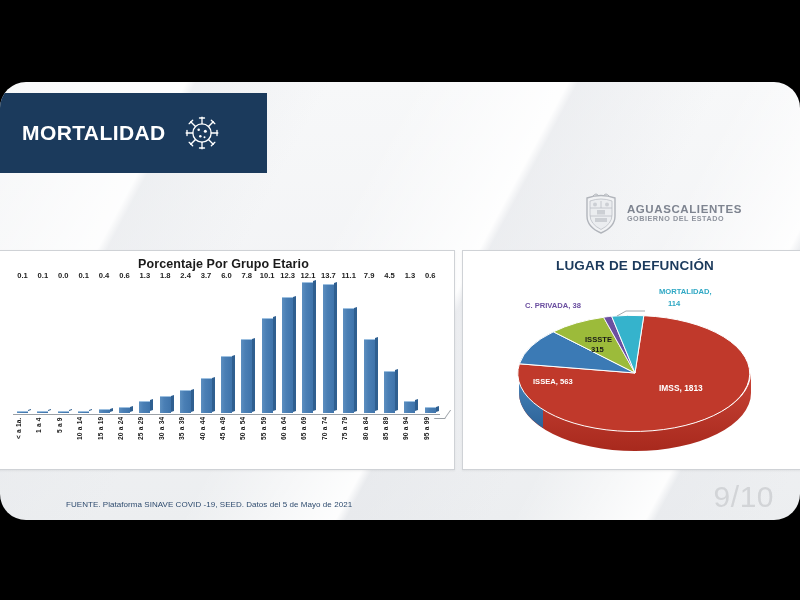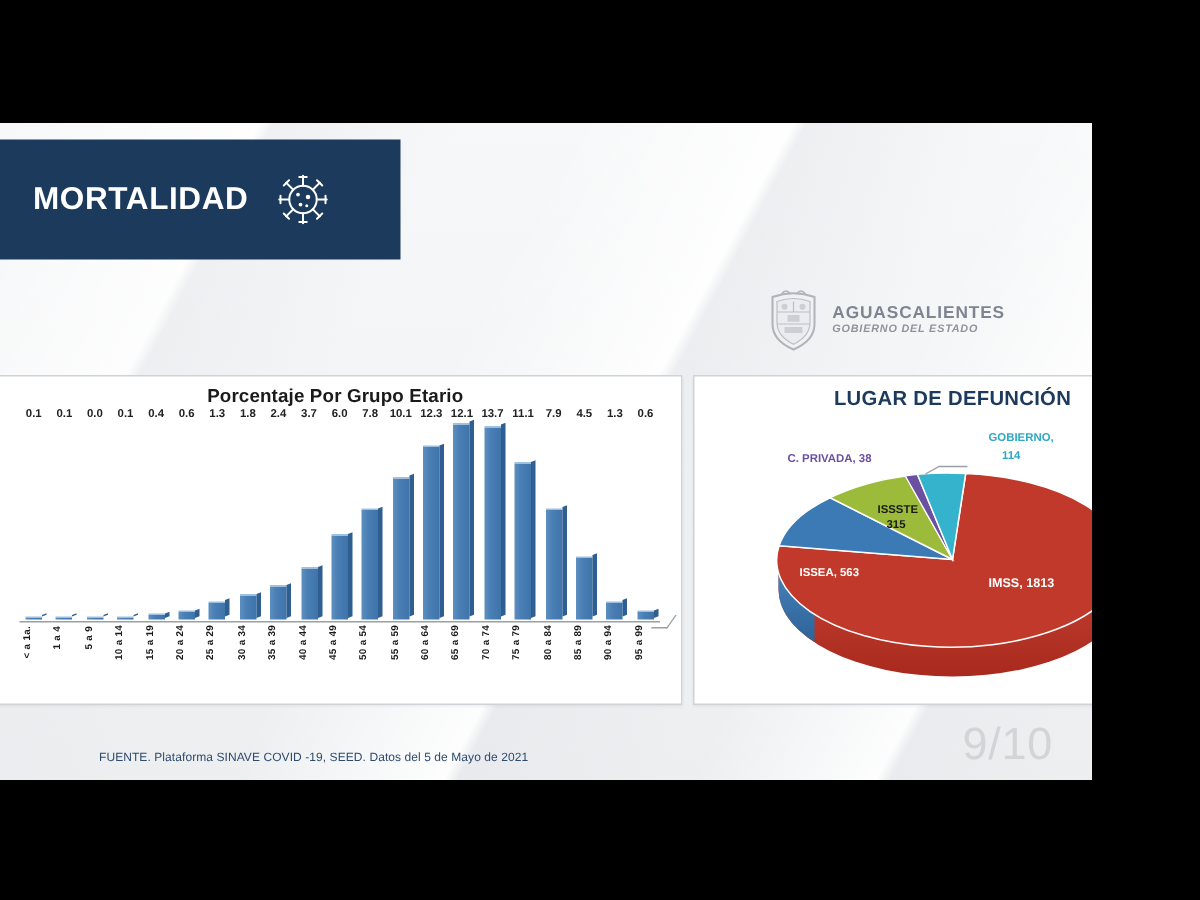--- a/index.html
+++ b/index.html
@@ -10,45 +10,46 @@
     overflow: hidden;
   }
   #stage { position: relative; width: 800px; height: 600px; background: #000; }
 
   
   .bar-top { position: absolute; left:0; top:0; width:800px; height:82px; background:#000; }
   .bar-bottom { position: absolute; left:0; top:520px; width:800px; height:80px; background:#000; }
 
   
   .slide {
-    position: absolute; left:0; top:82px; width:728px; height:438px;
+    position: absolute; left:0; top:82px; width:800px; height:438px;
     background:
       linear-gradient(118deg, rgba(255,255,255,0) 0%, rgba(255,255,255,.85) 18%, rgba(232,234,237,.55) 19%, rgba(255,255,255,0) 32%),
       linear-gradient(118deg, rgba(255,255,255,0) 40%, rgba(255,255,255,.9) 55%, rgba(228,230,234,.5) 56%, rgba(255,255,255,0) 70%),
       linear-gradient(118deg, rgba(255,255,255,0) 72%, rgba(255,255,255,.9) 85%, rgba(230,232,236,.5) 86%, rgba(255,255,255,0) 97%),
       linear-gradient(180deg,#f7f8f9 0%, #f2f3f5 55%, #eceef0 100%);
     overflow: hidden;
+    border-radius: 26px;
   }
 
   
   .header-band {
     position:absolute; left:0; top:11px; width:267px; height:80px;
     background:#1b3a5c; display:flex; align-items:center; padding-left:22px; gap:16px;
   }
   .header-title { color:#fff; font-size:21px; font-weight:bold; letter-spacing:.4px; }
   .virus-icon { width:40px; height:40px; display:block; }
 
   
   .gov-logo {
     position:absolute; right:58px; top:110px; display:flex; align-items:center; gap:9px;
   }
   .crest { width:34px; height:42px; display:block; opacity:.62; }
   .gov-text { line-height:1.12; }
   .gov-name { font-size:11.5px; font-weight:bold; color:#7e8490; letter-spacing:.6px; }
-  .gov-sub { font-size:7.2px; font-weight:bold; color:#8e939d; letter-spacing:.55px;font-style:italic; }
+  .gov-sub { font-size:7.2px; font-weight:bold; color:#8e939d; letter-spacing:.55px; }
 
   
   .panel {
     position:absolute; background:#fff; border:1px solid #cfd2d6;
     box-shadow:0 1px 2px rgba(0,0,0,.06);
   }
   .panel-bar  { left:-8px; top:168px; width:463px; height:220px; }
   .panel-pie  { left:462px; top:168px; width:346px; height:220px; }
 
   
@@ -328,21 +329,21 @@
             <path d="M0 0 L-81.6 -41.2 A116 58 0 0 1 -31.4 -55.7 Z" fill="#9cbb3a" stroke="#ffffff" stroke-width="1"></path>
 
             <path d="M0 0 L-31.4 -55.7 A116 58 0 0 1 -23.4 -56.8 Z" fill="#6b4fa0" stroke="#ffffff" stroke-width=".8"></path>
 
             <path d="M0 0 L-23.4 -56.8 A116 58 0 0 1 8.8 -57.3 Z" fill="#35b3cc" stroke="#ffffff" stroke-width="1"></path>
           </g>
 
           <path d="M132 27 L141 22 L160 22" fill="none" stroke="#9aa0a6" stroke-width=".9"></path>
         </svg>
 
-        <span class="pie-lbl lbl-domicilio-1">GOBIERNO,</span>
+        <span class="pie-lbl lbl-domicilio-1">MORTALIDAD,</span>
         <span class="pie-lbl lbl-domicilio-2">114</span>
         <span class="pie-lbl lbl-privada">C. PRIVADA, 38</span>
         <span class="pie-lbl lbl-issste-1">ISSSTE</span>
         <span class="pie-lbl lbl-issste-2">315</span>
         <span class="pie-lbl lbl-issea">ISSEA, 563</span>
         <span class="pie-lbl lbl-imss">IMSS, 1813</span>
       </div>
     </div>
 
     <div class="footer-src">FUENTE. Plataforma SINAVE COVID -19, SEED. Datos del 5 de Mayo de 2021</div>

